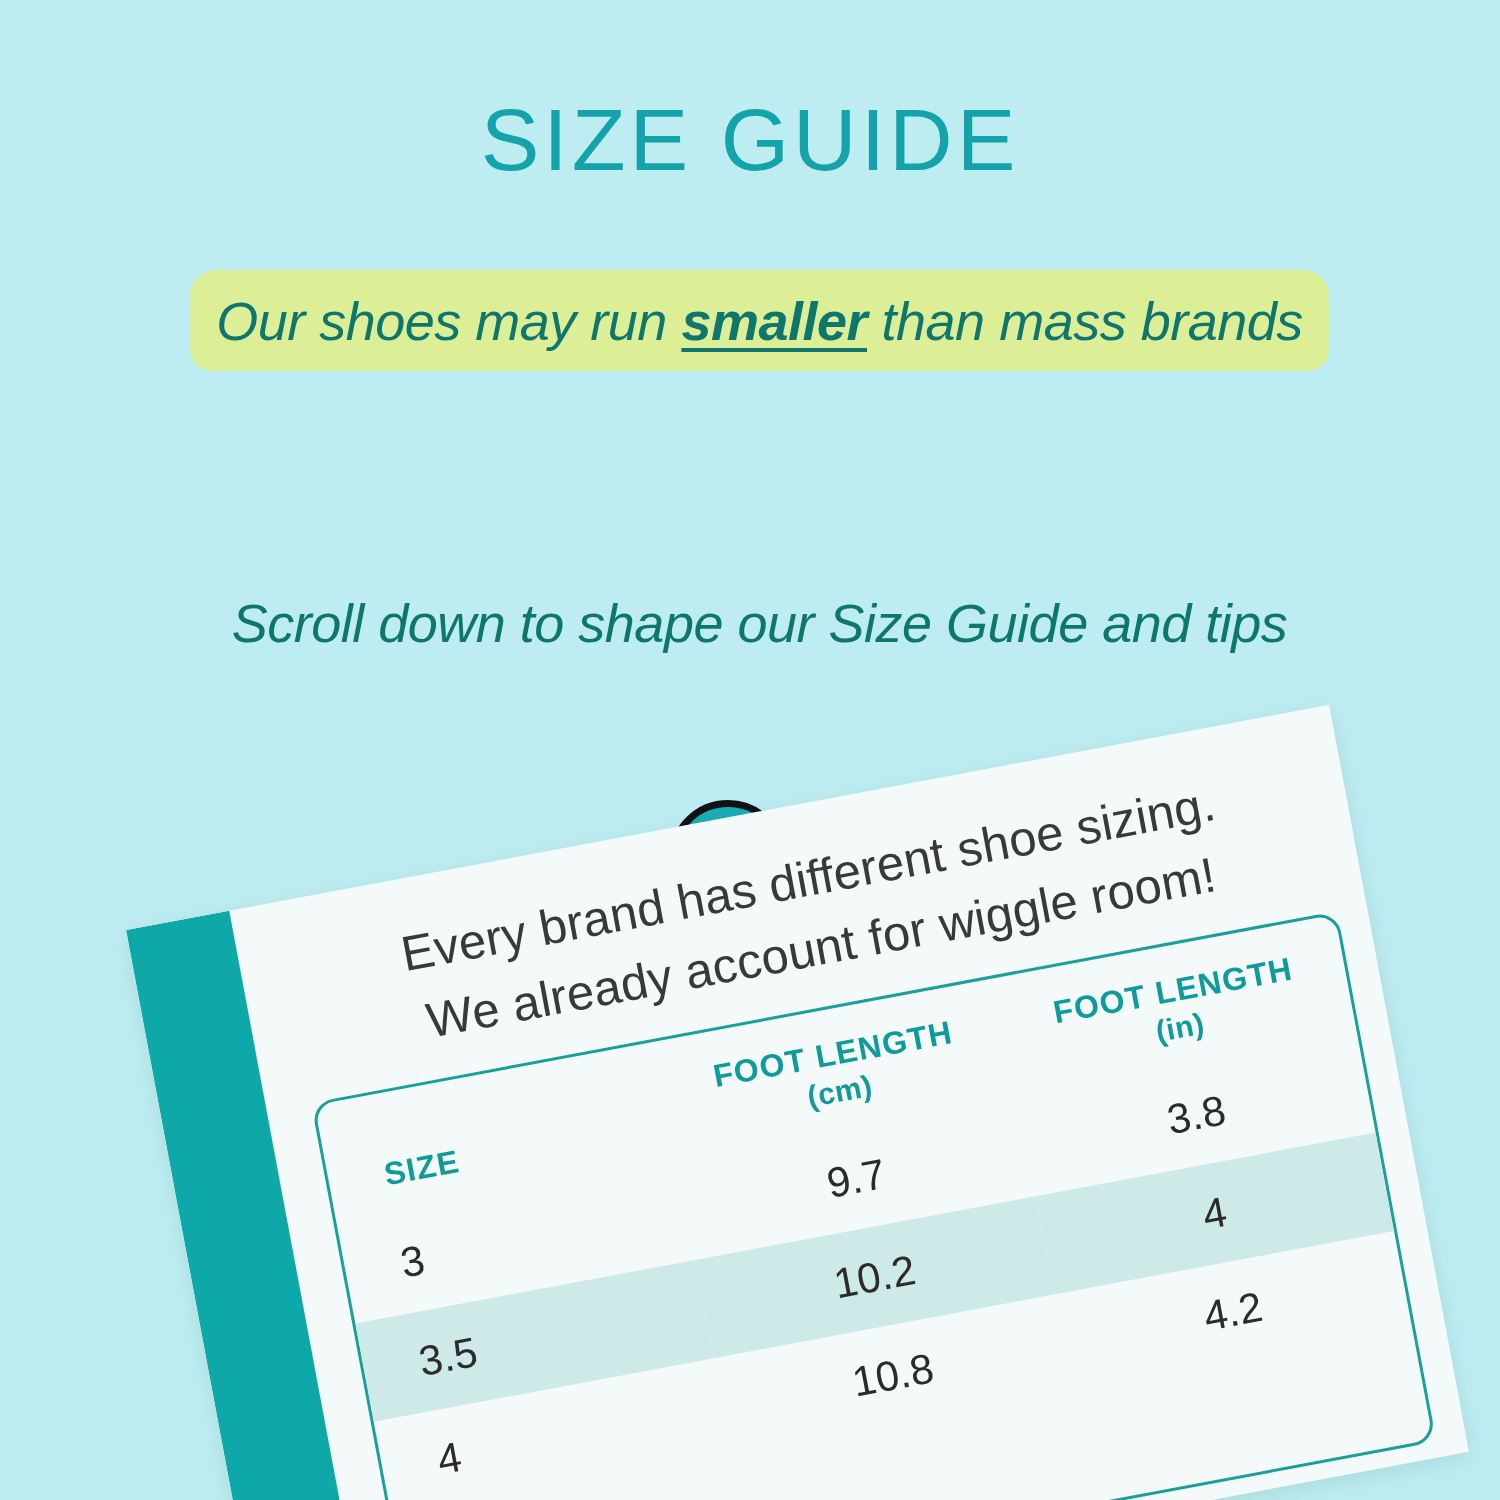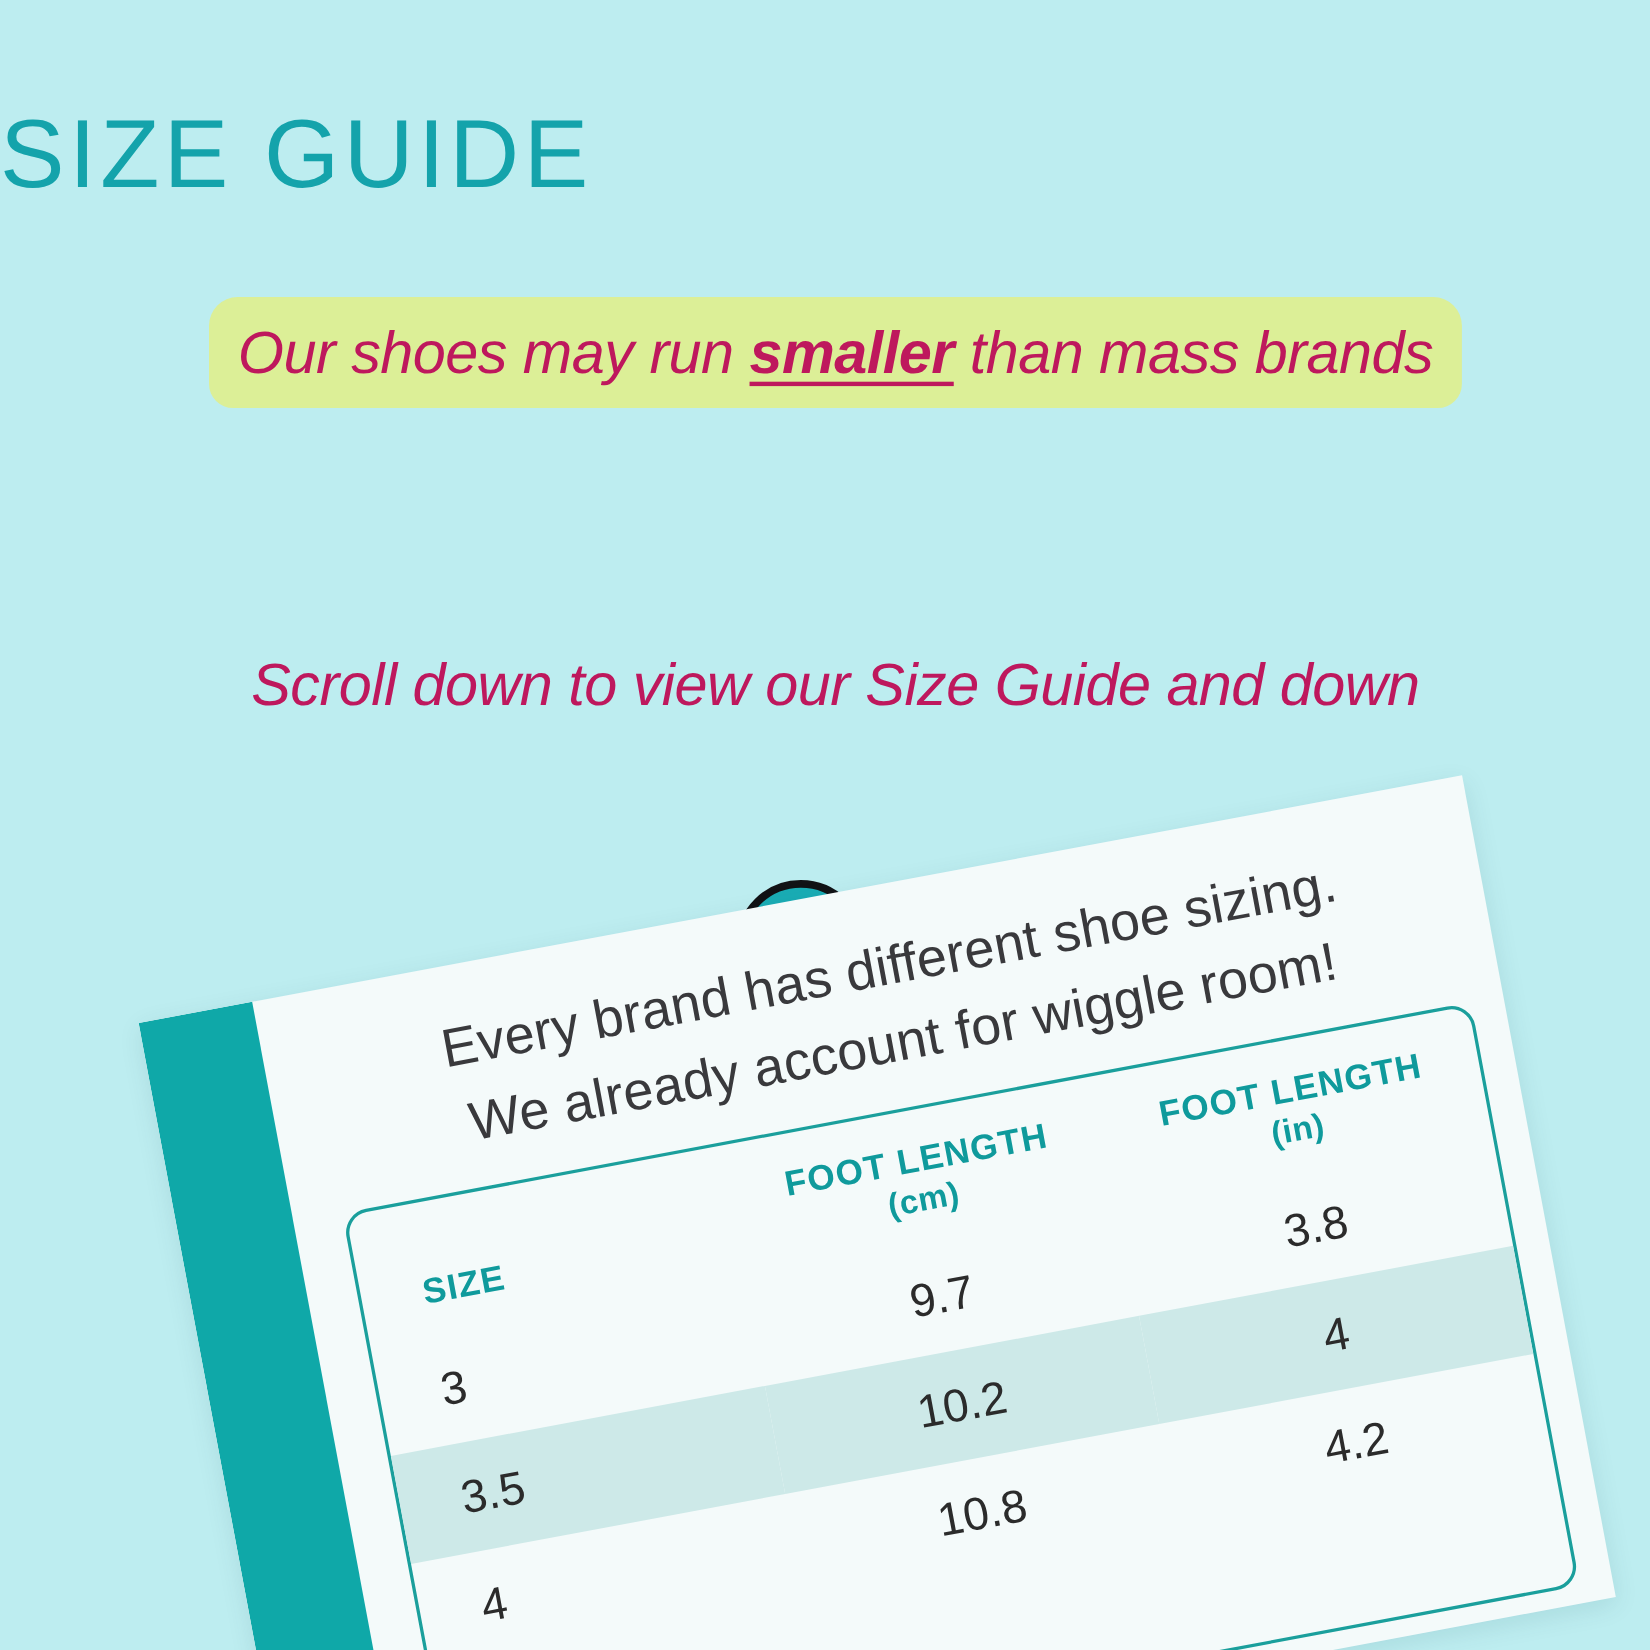--- a/index.html
+++ b/index.html
@@ -14,41 +14,42 @@
     overflow: hidden;
     position: relative;
   }
 
   
   .page-title {
     position: absolute;
     top: 96px;
     left: 0;
     width: 1500px;
+    text-align: center;
     font-size: 88px;
     line-height: 1.0;
     font-weight: 300;
     letter-spacing: 4px;
     color: #14a3ab;
     font-family: "Liberation Sans", sans-serif;
   }
 
   
   .intro-block {
     position: absolute;
     top: 286px;
     left: 0;
     width: 1500px;
     text-align: center;
   }
   .intro-line {
     font-style: italic;
     font-size: 54px;
     line-height: 71px;
-    color: #be185d;
+    color: #0f766e;
     font-family: "Liberation Sans", sans-serif;
     letter-spacing: -0.5px;
     padding-left: 19px;
   }
   .hl-wrap {
     position: relative;
     display: inline-block;
   }
   .hl {
     position: relative;
@@ -215,21 +216,21 @@
 <div class="intro-block">
   <div class="intro-line">
     <span class="hl-wrap">
       <span class="hl-bg"></span>
       <span class="hl">Our shoes may run </span><span class="hl kw-underline">smaller</span><span class="hl"> than mass brands</span>
     </span>
   </div>
 </div>
 
 <div class="scroll-block">
-  <div class="intro-line">Scroll down to view our Size Guide and down</div>
+  <div class="intro-line">Scroll down to shape our Size Guide and tips</div>
 </div>
 
 <div class="arrow-badge">
   <span>
     <svg width="52" height="68" viewBox="0 0 52 68" aria-hidden="true">
       <line x1="26" y1="4" x2="26" y2="60" stroke="#ffffff" stroke-width="7" stroke-linecap="round"></line>
       <polyline points="6,41 26,61 46,41" fill="none" stroke="#ffffff" stroke-width="7" stroke-linecap="round" stroke-linejoin="round"></polyline>
     </svg>
   </span>
 </div>

